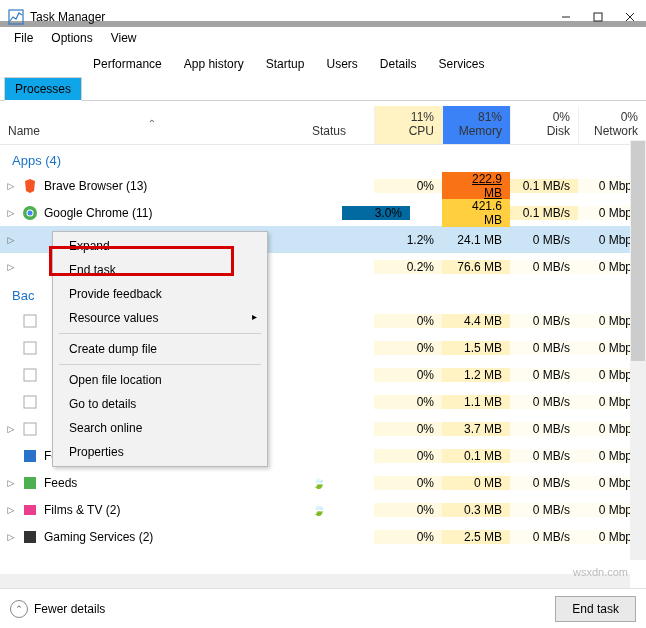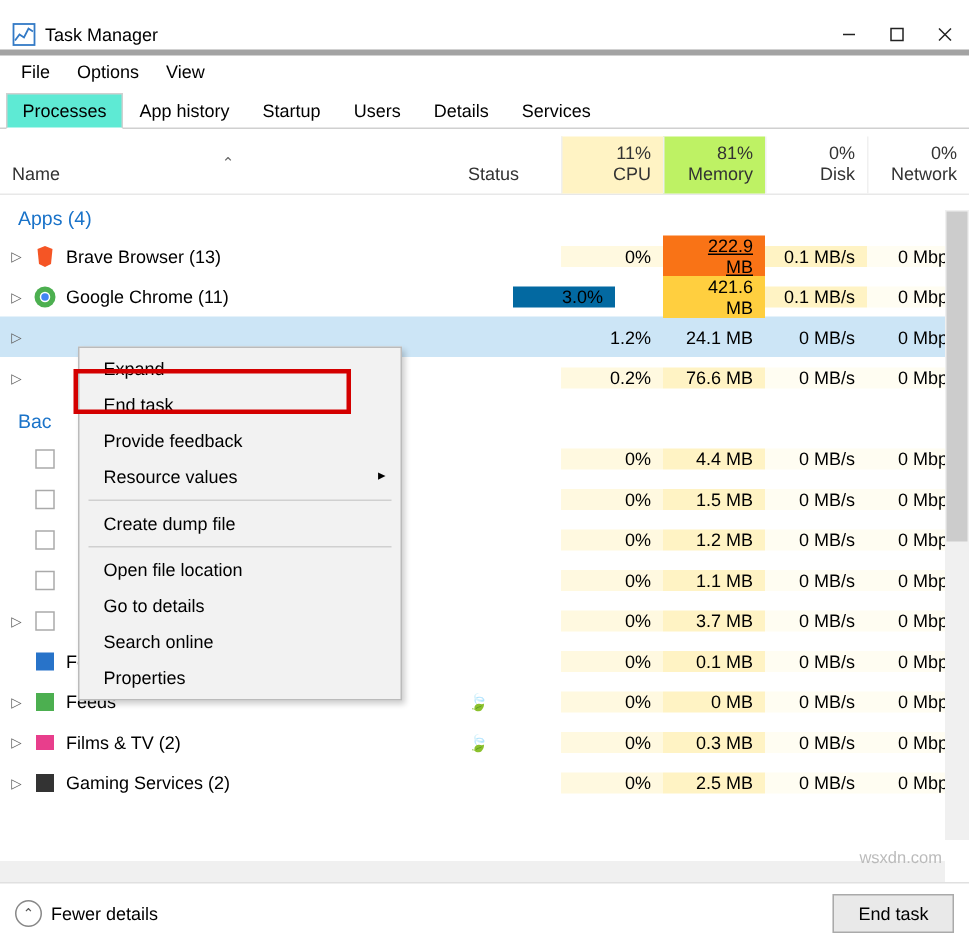--- a/index.html
+++ b/index.html
@@ -1,33 +1,33 @@
 <!DOCTYPE html>
 <html><head>
 <meta charset="utf-8">
 <style>
 * { margin:0; padding:0; box-sizing:border-box; font-family:"Segoe UI",Tahoma,sans-serif; font-size:12px; }
 body { background:#fff; width:646px; height:628px; position:relative; overflow:hidden; }
-.titlebar { height:37px; display:flex; align-items:center; padding:12px 0 0 8px; border-bottom:4px solid #a3a3a3; }
+.titlebar { height:27px; display:flex; align-items:center; padding:12px 0 0 8px; border-bottom:6px solid #a3a3a3; }
 .titlebar .app-icon { width:16px; height:16px; margin-right:6px; }
 .titlebar .title { flex:1; }
 .winbtns { display:flex; height:100%; }
 .winbtn { width:32px; display:flex; align-items:center; justify-content:center; }
 .menubar { height:22px; display:flex; align-items:center; padding-left:6px; gap:2px; }
 .menubar span { padding:2px 8px; }
 .tabs { display:flex; border-bottom:1px solid #d0d0d0; padding-left:4px; margin-top:2px; }
 .tab { padding:4px 10px; border:1px solid transparent; position:relative; top:1px; }
-.tab.active { border:1px solid #d0d0d0; border-bottom:1px solid #fff; background:#5eead4; }
+.tab.active { border:1px solid #d0d0d0; border-bottom:1px solid #fff; background:#0ea5e9;margin-top:25px; }
 .headers { display:flex; height:44px; border-bottom:1px solid #e8e8e8; align-items:flex-end; }
 .headers .col { padding:4px 8px 6px 8px; color:#333; }
 .c-name { flex:1; position:relative; }
 .c-status { width:70px;margin-top:44px; }
 .c-cpu, .c-mem, .c-disk, .c-net { width:68px; text-align:right; border-left:1px solid #f0f0f0; }
 .c-cpu { background:#fff3c4; }
-.c-mem { background:#bef264; }
+.c-mem { background:#3b82f6; }
 .pct { display:block; text-align:right; }
 .sort { position:absolute; top:-2px; left:50%; transform:translateX(-50%); color:#666; font-size:10px; }
 .body { position:relative; height:480px; overflow:hidden; }
 .group { color:#1a73c9; padding:8px 0 4px 12px; font-size:13px; }
 .row { display:flex; align-items:center; height:27px; }
 .row .cell { padding:0 8px; }
 .row .n { flex:1; display:flex; align-items:center; gap:6px; padding-left:6px; }
 .row .twist { width:10px; color:#666; font-size:9px; text-align:center; }
 .row .ricon { width:16px; height:16px; display:flex; align-items:center; justify-content:center; }
 .row .s { width:70px; }
@@ -87,20 +87,21 @@
 </div>
 
 <div class="menubar">
   <span>File</span>
   <span>Options</span>
   <span>View</span>
 </div>
 
 <div class="tabs">
   <div class="tab active">Processes</div>
+  <div class="tab">Performance</div>
   <div class="tab">App history</div>
   <div class="tab">Startup</div>
   <div class="tab">Users</div>
   <div class="tab">Details</div>
   <div class="tab">Services</div>
 </div>
 
 <div class="headers">
   <div class="col c-name"><span class="sort">⌃</span><span>Name</span></div>
   <div class="col c-status">Status</div>

